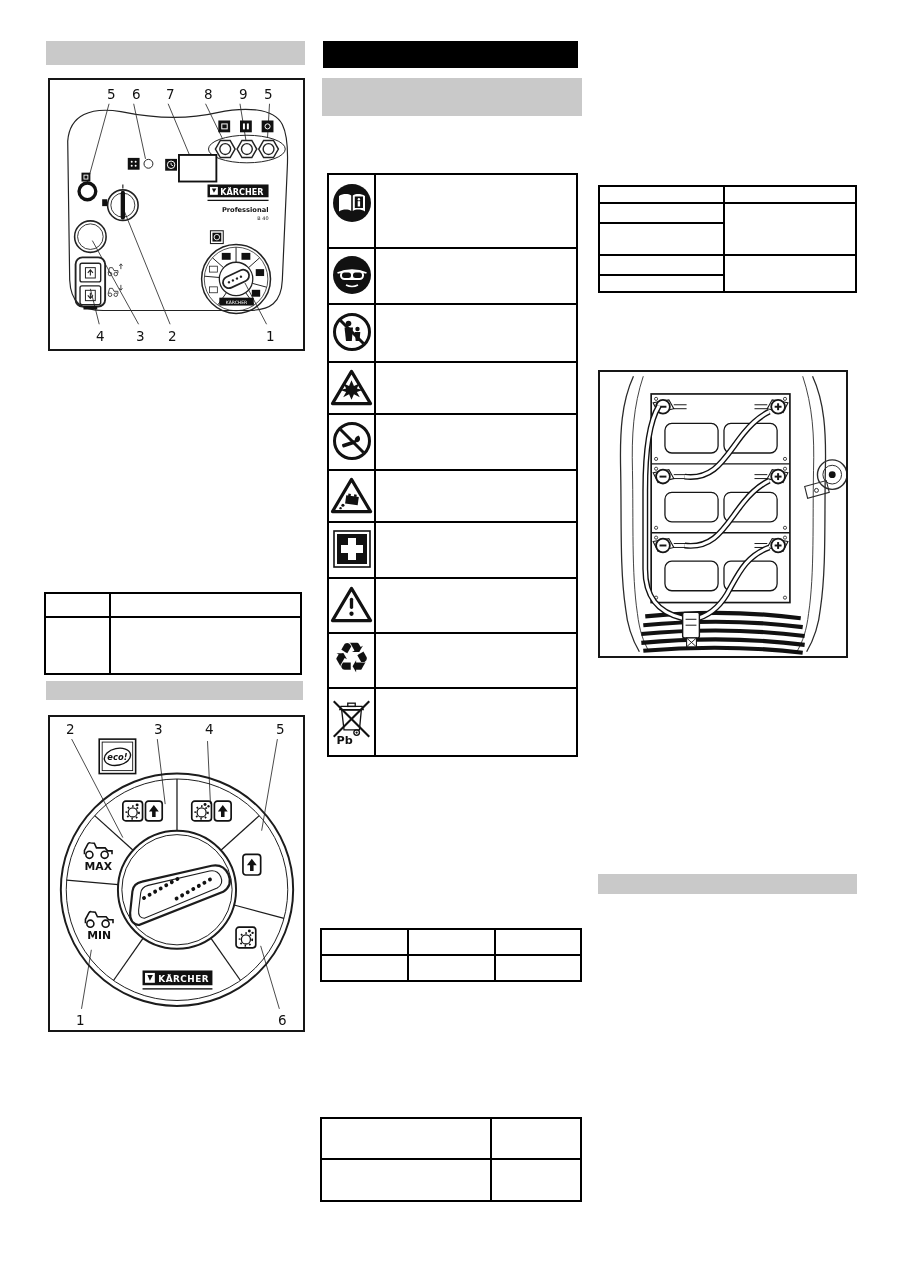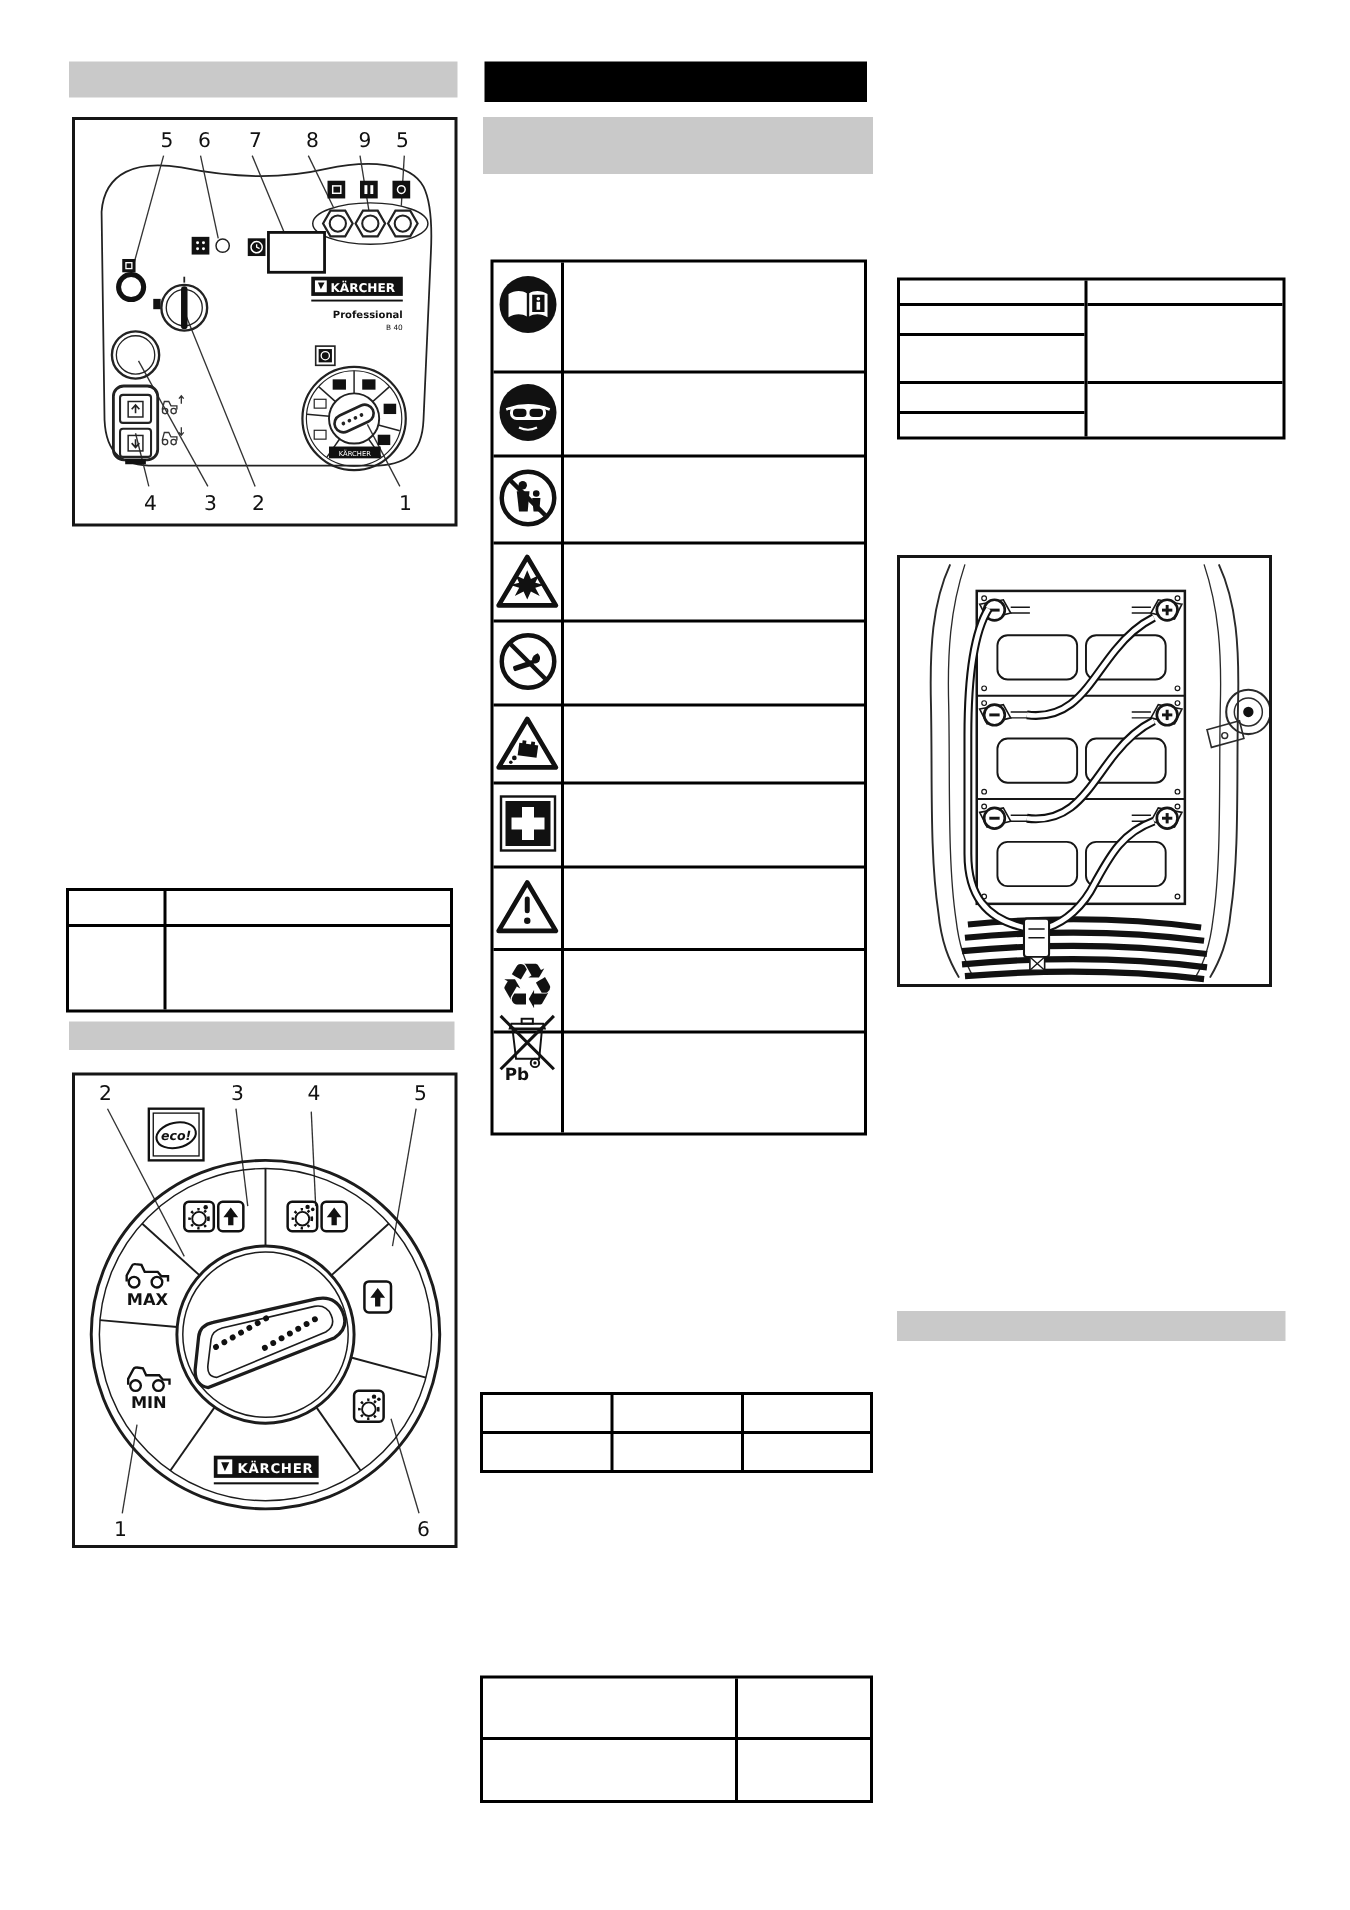--- a/index.html
+++ b/index.html
@@ -372,21 +372,21 @@
     <div class="sicon" style="top:409px">
       <svg width="44" height="40" viewBox="0 0 44 40">
         <path d="M22 4 L41.5 37 L2.5 37 Z" fill="none" stroke="#111" stroke-width="3.2" stroke-linejoin="round"></path>
         <rect x="20.3" y="13.5" width="3.4" height="11.5" rx="1.6" fill="#111"></rect>
         <circle cx="22" cy="30" r="2.2" fill="#111"></circle>
       </svg>
     </div>
     <div class="sicon" style="top:462px">
       <span class="glyph">♻</span>
     </div>
-    <div class="sicon" style="top:493px">
+    <div class="sicon" style="top:517px">
       <svg width="46" height="56" viewBox="0 0 46 56">
         <g stroke="#111" fill="none" stroke-width="1.4">
           <path d="M12.5 17.5 L33.5 17.5 L31.5 38.5 L15 38.5 Z"></path>
           <path d="M10.5 17 L35.5 17 L34.3 13.5 L11.7 13.5 Z"></path>
           <rect x="19" y="10" width="8" height="3.5"></rect>
           <circle cx="28.5" cy="41.5" r="3"></circle>
         </g>
         <circle cx="28.5" cy="41.5" r="1.2" fill="#111"></circle>
         <line x1="4" y1="8" x2="42" y2="46" stroke="#111" stroke-width="2.2"></line>
         <line x1="42" y1="8" x2="4" y2="46" stroke="#111" stroke-width="2.2"></line>

